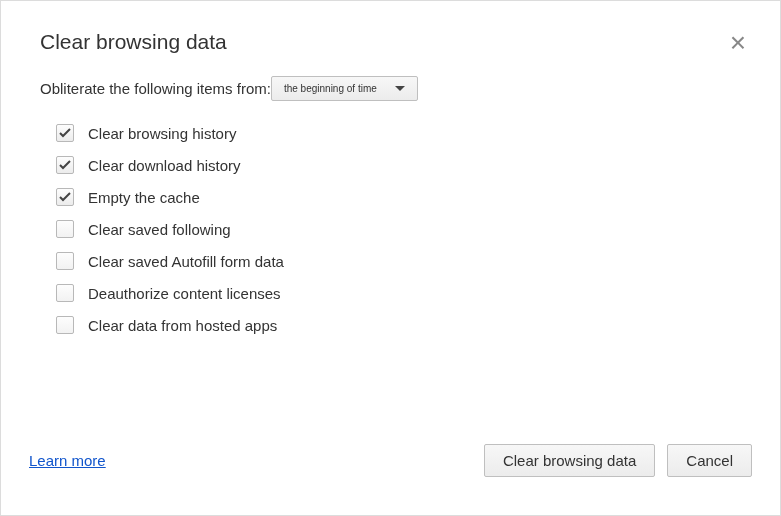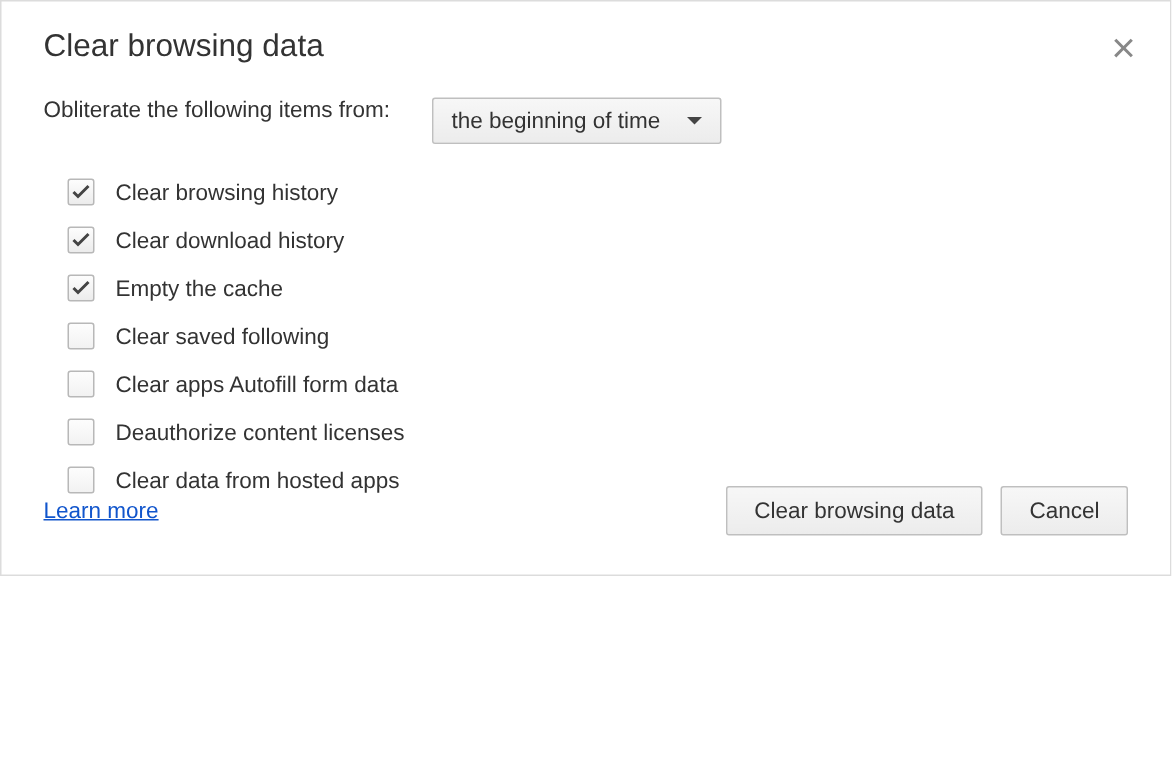--- a/index.html
+++ b/index.html
@@ -5,24 +5,24 @@
   * { box-sizing: border-box; }
   html, body {
     margin: 0; padding: 0;
     width: 781px; height: 516px;
     font-family: "Segoe UI", Arial, sans-serif;
     font-size: 15px;
     color: #333;
     background: #fff;
   }
   .dialog {
-    width: 781px; height: 384px;
+    width: 781px; height: 516px;
     border: 1px solid #dcdcdc;
     position: relative;
-    padding: 0;
+    padding: 11px;
   }
   .header {
     position: relative;
     padding: 18px 28px 22px 28px;
   }
   .title {
     font-size: 21px;
     font-weight: 400;
     color: #333;
   }
@@ -38,36 +38,36 @@
     user-select: none;
     background: none; border: none;
     font-family: Arial, sans-serif;
   }
 
   .body {
     padding: 0 28px;
   }
   .prompt-row {
     display: flex;
-    align-items: flex-start;
-    gap: 28px;
+    align-items: center;
+    gap: 0;
     margin-bottom: 16px;
   }
   .prompt-text {
     font-size: 15px;
     color: #333;
   }
   .select {
     appearance: none;
     -webkit-appearance: none;
     border: 1px solid #bfbfbf;
     border-radius: 2px;
     background: linear-gradient(#f7f7f7, #ececec);
     padding: 6px 40px 6px 12px;
-    font-size: 15px;
+    font-size: 10px;
     color: #333;
     cursor: pointer;
     position: relative;
   }
   .select-wrap {
     position: relative;
     display: inline-block;
   }
   .select-caret {
     position: absolute;
@@ -105,21 +105,21 @@
   .cb svg { display: none; }
   .cb.checked svg { display: block; }
   .option-label {
     font-size: 15px;
     color: #333;
     cursor: pointer;
   }
 
   .footer {
     position: absolute;
-    left: 0; right: 0; bottom: 0;
+    left: 0; right: 0; bottom: 12px;
     padding: 0 28px 26px 28px;
     display: flex;
     align-items: center;
     justify-content: space-between;
   }
   .learn-link {
     color: #1155cc;
     text-decoration: underline;
     font-size: 15px;
     cursor: pointer;
@@ -194,21 +194,21 @@
       <li class="option-row">
         <span class="cb">
           
         </span>
         <span class="option-label">Clear saved following</span>
       </li>
       <li class="option-row">
         <span class="cb">
           
         </span>
-        <span class="option-label">Clear apps Autofill form data</span>
+        <span class="option-label">Clear saved Autofill form data</span>
       </li>
       <li class="option-row">
         <span class="cb">
           
         </span>
         <span class="option-label">Deauthorize content licenses</span>
       </li>
       <li class="option-row">
         <span class="cb">
           

